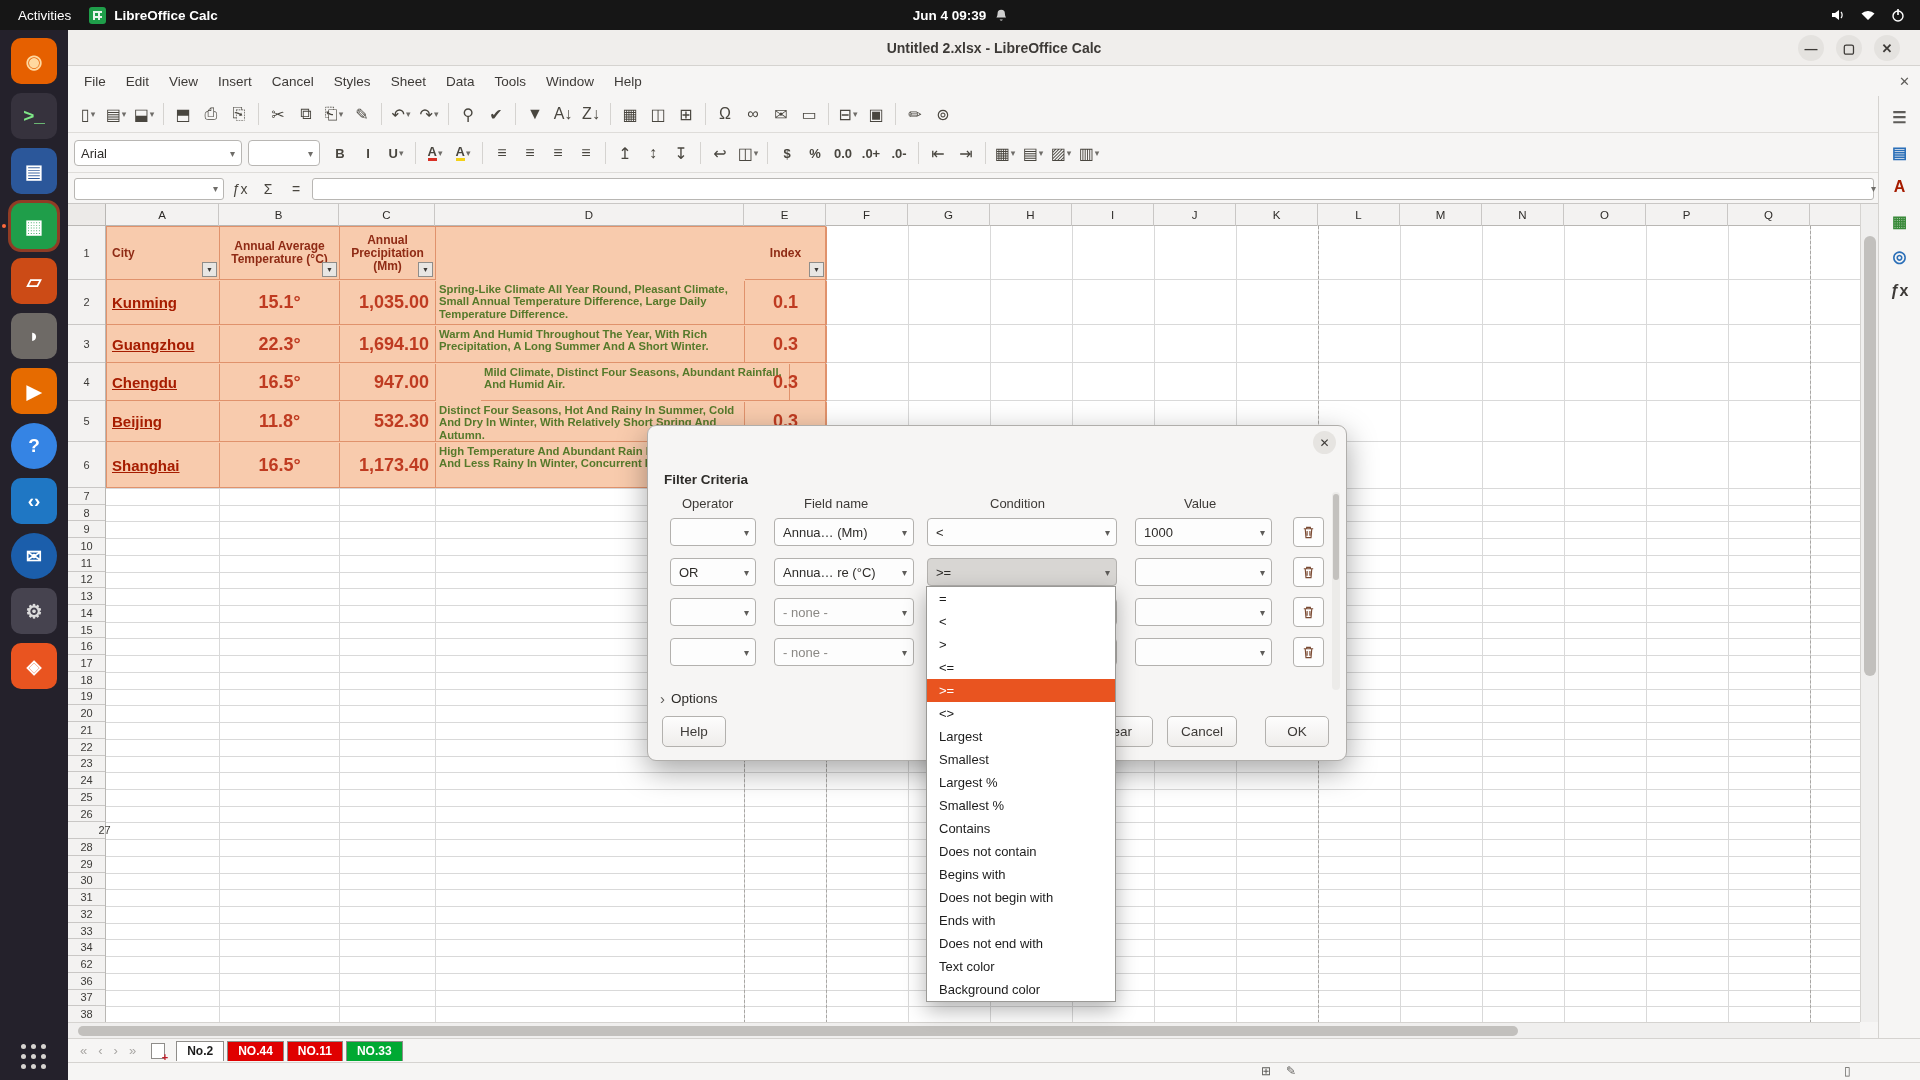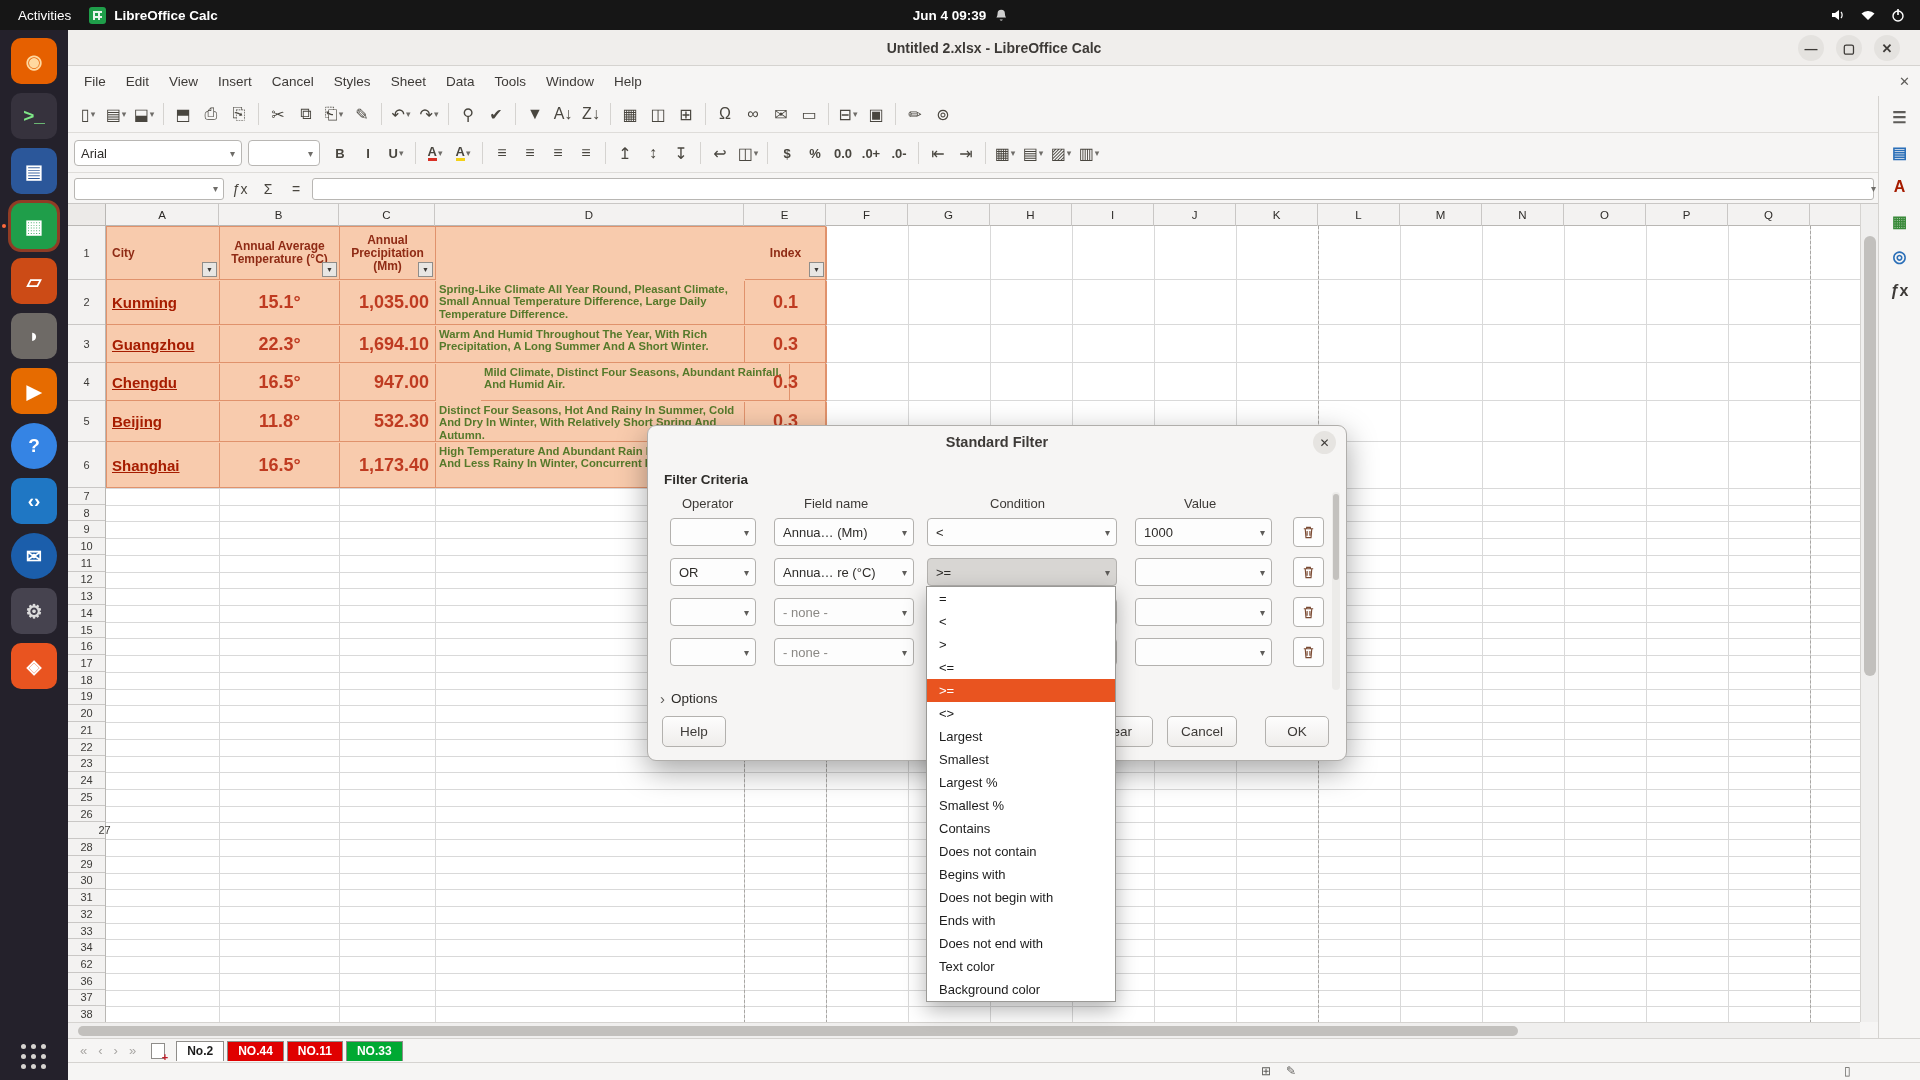--- a/index.html
+++ b/index.html
@@ -623,21 +623,20 @@
     </div>
 
   <div id="statusbar">
     <span class="sic" style="left:1193px;">⊞</span>
     <span class="sic" style="left:1218px;">✎</span>
     <span class="sic" style="left:1776px;">▯</span>
   </div>
 </div>
 
 <div id="dialog">
-  <div id="dlg-title">Standard Filter</div>
   <div id="dlg-close">✕</div>
   <div id="dlg-section">Filter Criteria</div>
   <div id="dlg-colhdrs">
       <div class="dlg-colhdr" style="left: 34px;">Operator</div>
       <div class="dlg-colhdr" style="left: 156px;">Field name</div>
       <div class="dlg-colhdr" style="left: 342px;">Condition</div>
       <div class="dlg-colhdr" style="left: 536px;">Value</div>
     </div>
   <div id="dlg-rows">
       <div class="combo" style="left: 22px; top: 92px; width: 86px;">

